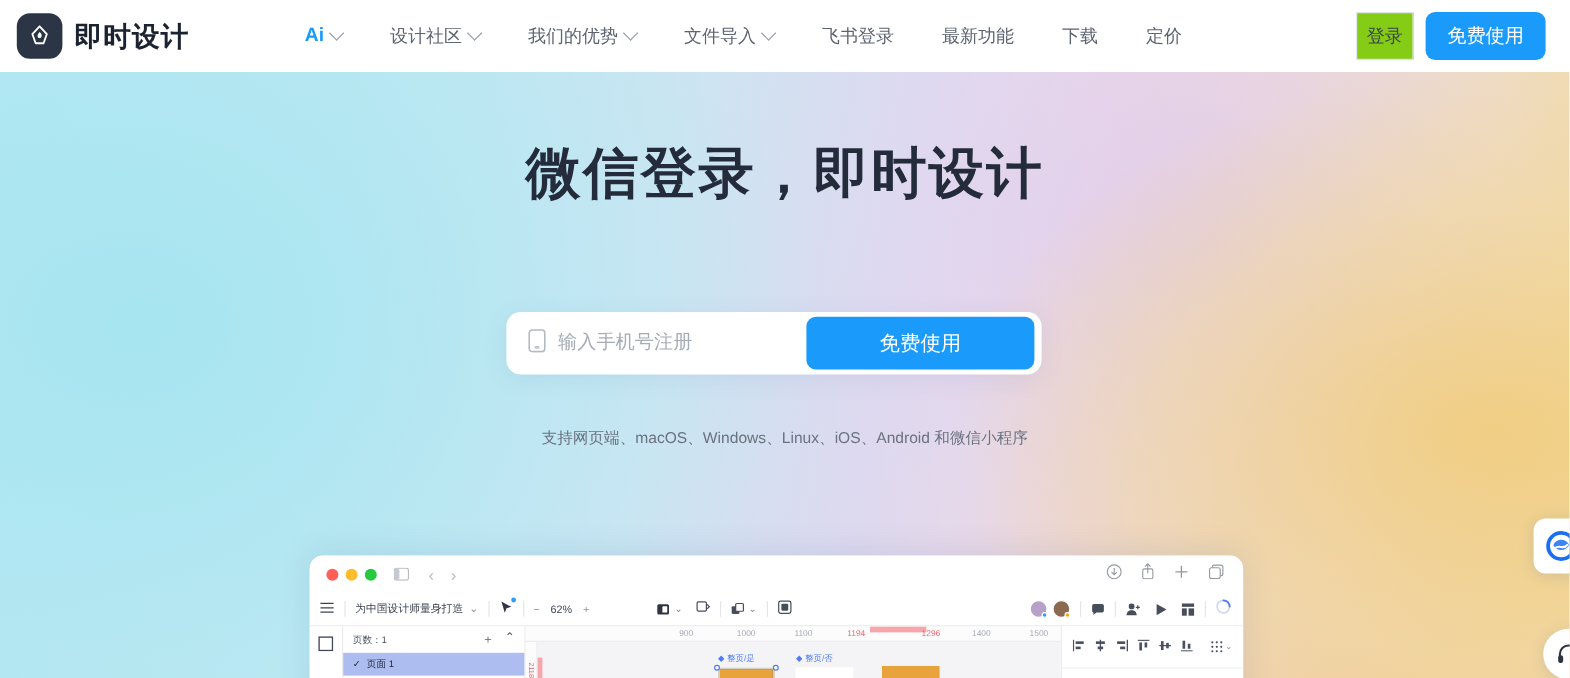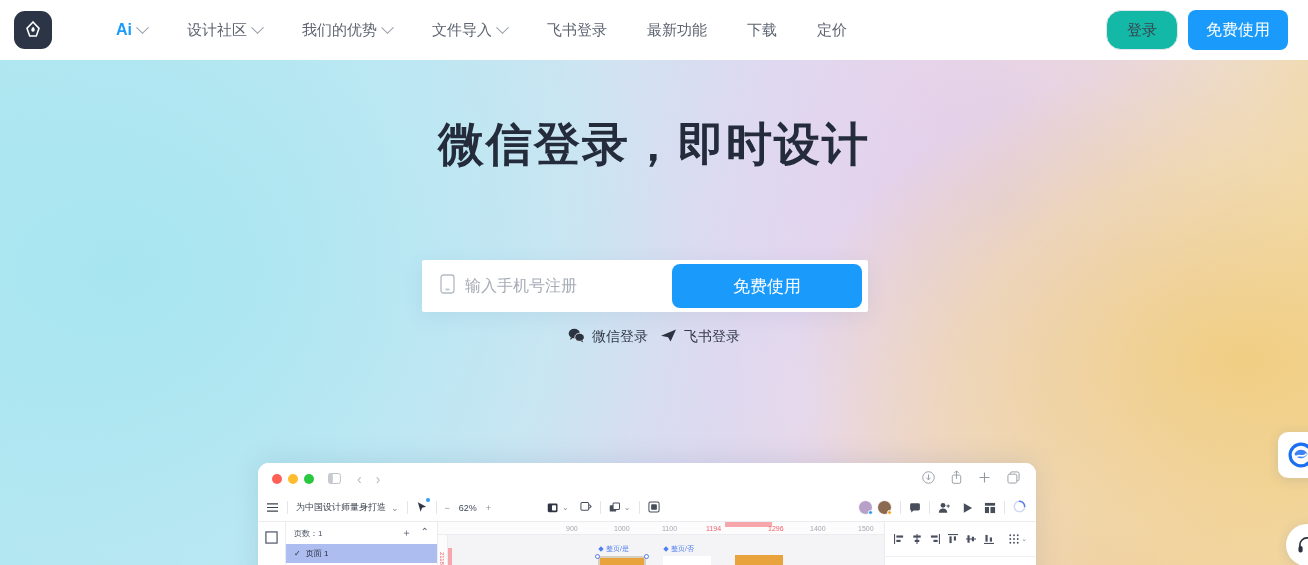--- a/index.html
+++ b/index.html
@@ -18,33 +18,33 @@
   }
   .brand { display:flex; align-items:center; margin-left:14px; }
   .brand-mark {
     width:38px; height:38px; border-radius:11px; background:#2c3546;
     display:flex; align-items:center; justify-content:center;
   }
   .brand-name {
     font-size:23px; font-weight:bold; color:#1b2330; margin-left:10px;
     letter-spacing:1px;
   }
-  .nav { display:flex; align-items:center; margin-left:64px; }
+  .nav { display:flex; align-items:center; margin-left:96px; }
   .nav-item {
     display:flex; align-items:center; gap:6px; color:#5d6470; font-size:15px;
     padding:6px 0; margin-right:40px; cursor:pointer; white-space:nowrap;
   }
   .nav-item.accent { color:#1a9bfc; font-weight:bold; font-size:16px; }
   .chev { display:inline-block; width:9px; height:9px;
     border-right:1.6px solid #9aa0ab; border-bottom:1.6px solid #9aa0ab;
     transform:rotate(45deg) translate(-2px,-2px); }
   .hdr-actions { margin-left:auto; display:flex; align-items:center; gap:10px; margin-right:20px; }
   .btn-login {
-    width:72px; height:40px; border:1px solid #e2e5ea; border-radius:15px;
-    background:#14b8a6; color:#3b424e; font-size:15px; cursor:pointer;
+    width:48px; height:40px; border:1px solid #e2e5ea; border-radius:0;
+    background:#84cc16; color:#3b424e; font-size:15px; cursor:pointer;
     font-family:inherit; display:flex; align-items:center; justify-content:center;
   }
   .btn-try {
     width:100px; height:40px; border:0; border-radius:8px;
     background:#1a9bfc; color:#fff; font-size:16px; cursor:pointer;
     font-family:inherit; display:flex; align-items:center; justify-content:center;
   }
 
   
   .hero {
@@ -63,21 +63,21 @@
     font-size:46px; font-weight:bold; color:#242c3b; letter-spacing:2px;
   }
   .hero-sub {
     position:absolute; top:123px; left:0; width:1308px; text-align:center;
     font-size:14px; color:#5a6270; line-height:22px;
   }
 
   
   .signup {
     position:absolute; top:200px; left:422px; width:446px; height:52px;
-    background:#fff; border-radius:2px; display:flex; align-items:center;
+    background:#fff; border-radius:12px; display:flex; align-items:center;
     padding:6px; box-shadow:0 4px 20px rgba(80,110,160,0.10);
   }
   .phone-ic { margin-left:12px; margin-right:10px; }
   .signup-input {
     flex:1; border:0; outline:none; font-size:16px; color:#3b424e;
     background:transparent; font-family:inherit;
   }
   .signup-input::placeholder { color:#a6acb6; }
   .signup-btn {
     width:199px; height:44px; border:0; border-radius:8px; background:#1a9bfc;
@@ -171,20 +171,21 @@
 <div class="page">
 
   <div class="header">
     <div class="brand">
       <div class="brand-mark">
         <svg width="22" height="22" viewBox="0 0 24 24" fill="none">
           <path d="M12 3.2 L18.6 10.2 L15.6 18.6 L8.4 18.6 L5.4 10.2 Z" stroke="#fff" stroke-width="1.7" stroke-linejoin="round"></path>
           <path d="M12 8.4 C13.9 10 14.3 11.6 13.6 13 C13.1 14.1 11 14.2 10.4 13.1 C9.8 12 10.3 10.1 12 8.4 Z" fill="#fff"></path>
         </svg>
       </div>
+      <div class="brand-name">即时设计</div>
     </div>
 
     <div class="nav">
       <div class="nav-item accent">
         <span>Ai</span>
         <span class="chev"></span>
       </div>
       <div class="nav-item">
         <span>设计社区</span>
         <span class="chev"></span>
@@ -226,42 +227,22 @@
       <span class="phone-ic">
         <svg width="15" height="20" viewBox="0 0 15 20" fill="none">
           <rect x="1" y="1" width="13" height="18" rx="2.4" stroke="#b4b9c2" stroke-width="1.3"></rect>
           <rect x="5.4" y="14.4" width="4.2" height="2.2" rx="1" fill="#c3c7d0"></rect>
         </svg>
       </span>
       <input class="signup-input" placeholder="输入手机号注册" style="">
       <button class="signup-btn">免费使用</button>
     </div>
 
-    <div class="social">
-      <div class="social-item">
-        <span>
-          <svg width="17" height="15" viewBox="0 0 20 17">
-            <ellipse cx="7.4" cy="6.2" rx="6.6" ry="5.6" fill="#2b3240"></ellipse>
-            <path d="M3.6 10.6 L2.2 13.6 L5.4 12.1 Z" fill="#2b3240"></path>
-            <ellipse cx="13.6" cy="10.6" rx="5.6" ry="4.8" fill="#2b3240" stroke="#fff" stroke-width="0.9"></ellipse>
-            <path d="M16.7 14.2 L17.9 16.6 L15.2 15.3 Z" fill="#2b3240"></path>
-          </svg>
-        </span>
-        <span>微信登录</span>
-      </div>
-      <div class="social-item">
-        <span>
-          <svg width="17" height="15" viewBox="0 0 18 16">
-            <path d="M1 8.2 L17 1.6 L11.2 14.4 L8.6 9.8 Z" fill="#2b3240"></path>
-          </svg>
-        </span>
-        <span>飞书登录</span>
-      </div>
-    </div>
-
+
+    <div class="platforms">支持网页端、macOS、Windows、Linux、iOS、Android 和微信小程序</div>
 
     <div class="browser">
 
       <div class="bchrome">
         <div class="lights">
           <div class="lt" style="background:#ff5f57"></div>
           <div class="lt" style="background:#febc2e"></div>
           <div class="lt" style="background:#28c840"></div>
         </div>
         <span class="bico">

